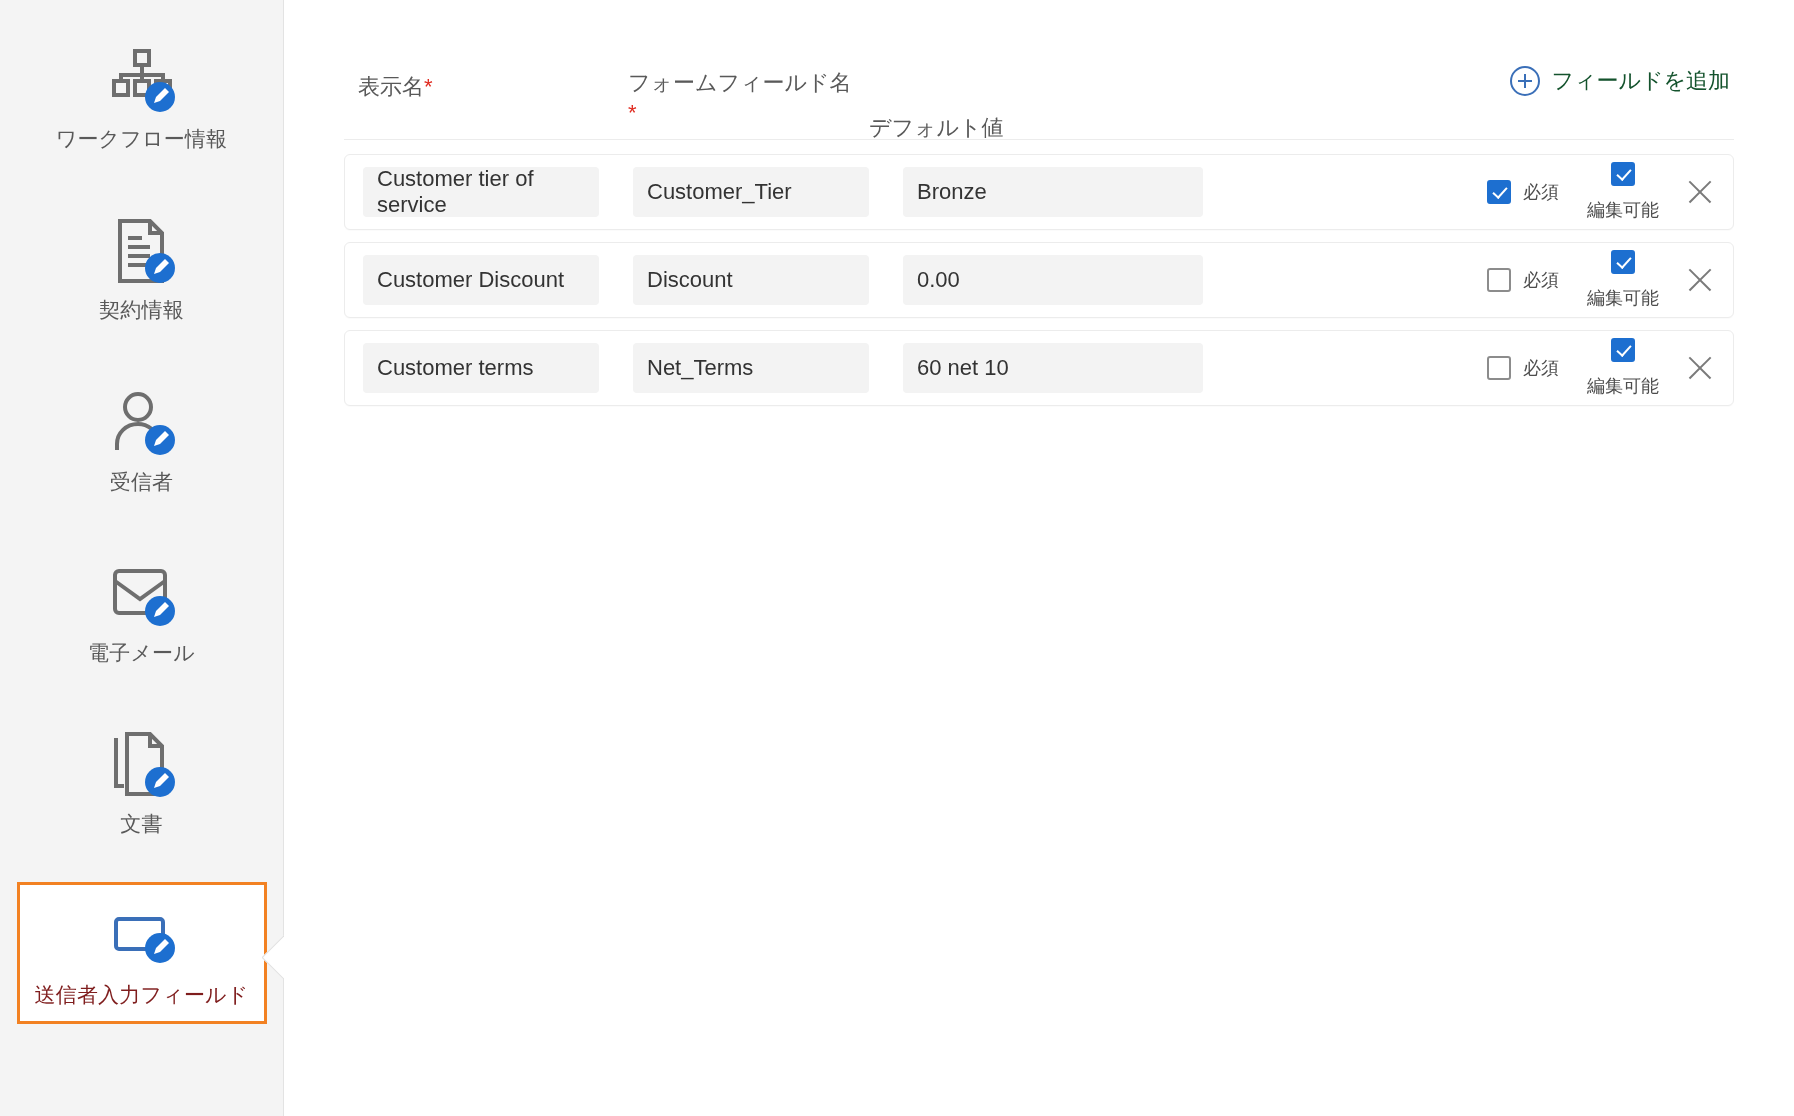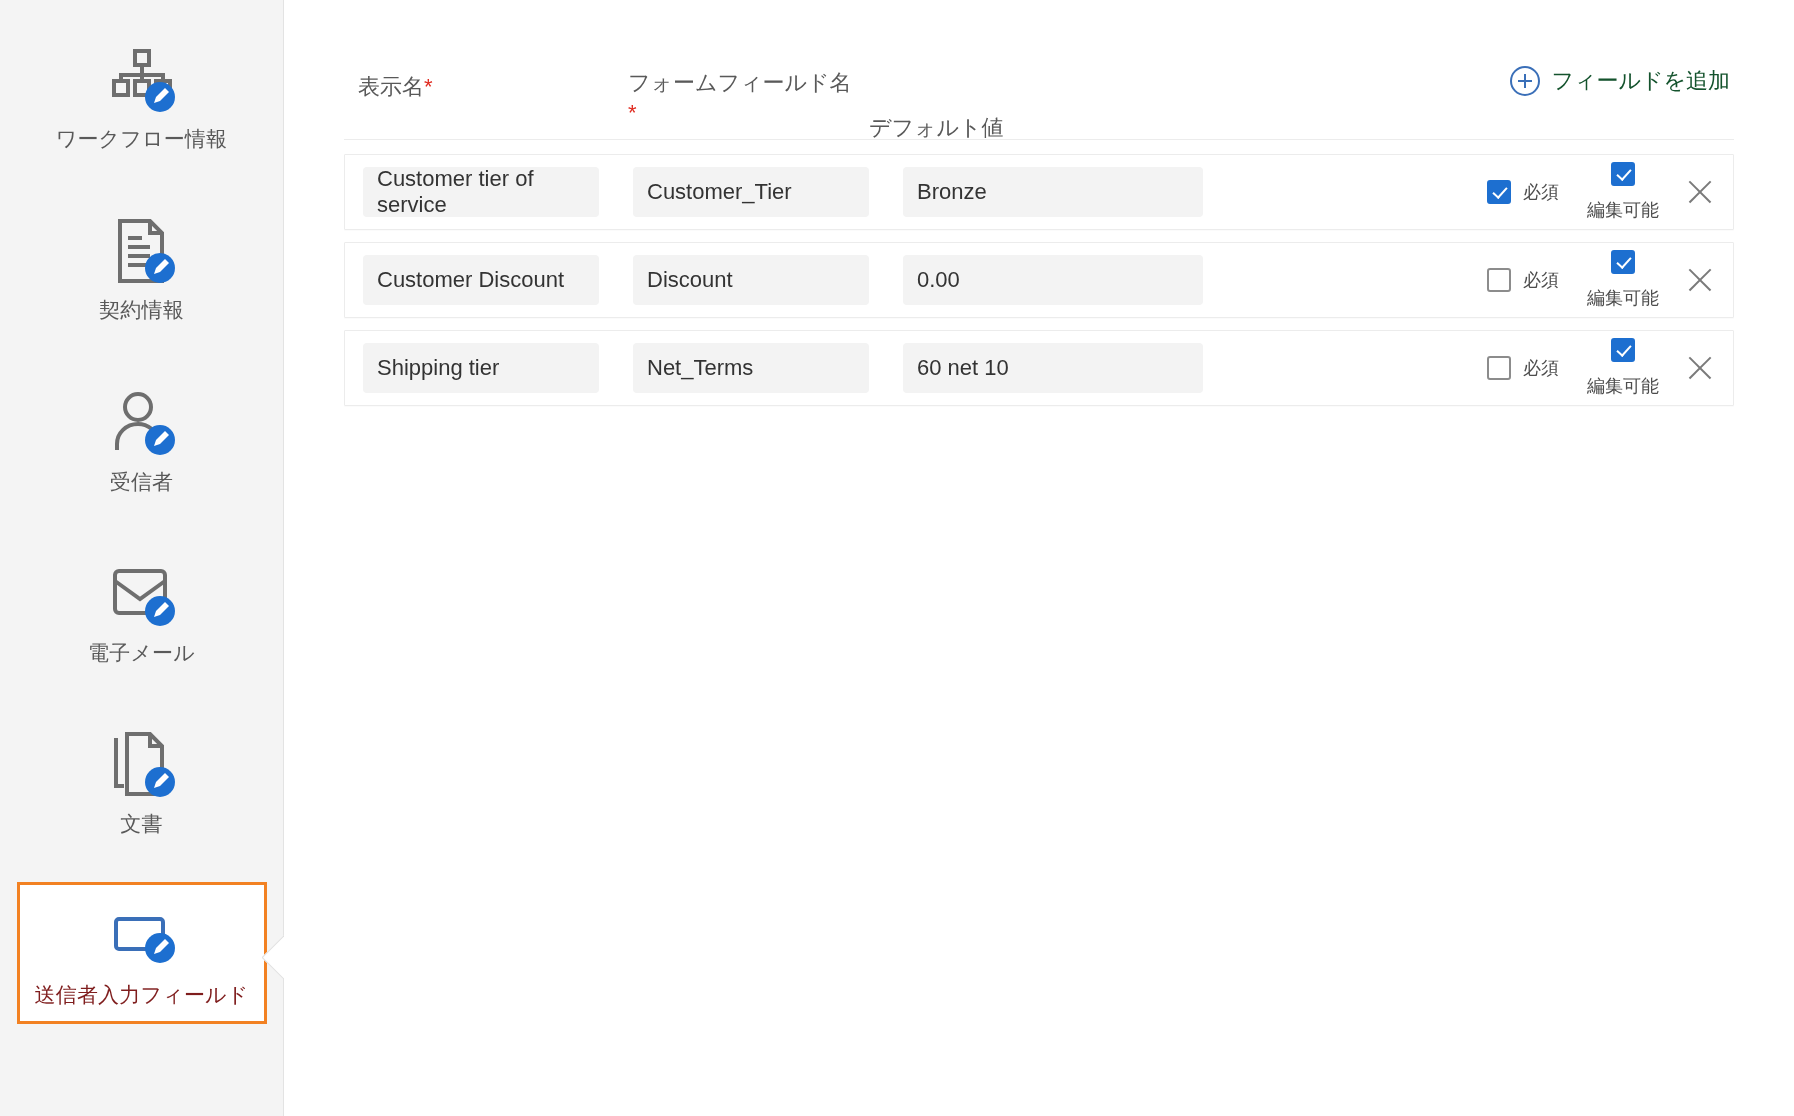--- a/index.html
+++ b/index.html
@@ -151,21 +151,21 @@
 
   
   .rows { padding-top: 14px; }
 
   .field-row {
     position: relative;
     height: 76px;
     margin: 0 0 12px 0;
     background: #ffffff;
     border: 1px solid #ececec;
-    border-radius: 1px;
+    border-radius: 6px;
     display: flex;
     align-items: center;
     padding: 0 14px;
     box-shadow: 0 1px 1px rgba(0,0,0,0.02);
   }
 
   .cell-input {
     height: 50px;
     background: #f3f3f3;
     border: none;
@@ -391,21 +391,21 @@
           </div>
           <div class="check-group">
             <span class="cbox checked"></span>
             <span class="check-label">編集可能</span>
           </div>
           <span class="remove-btn"></span>
         </div>
       </div>
 
       <div class="field-row">
-        <div class="cell-input cell-display">Shipping tier</div>
+        <div class="cell-input cell-display">Customer terms</div>
         <div class="cell-input cell-formname">Net_Terms</div>
         <div class="cell-input cell-default">60 net 10</div>
         <div class="row-controls">
           <div class="check-group">
             <span class="cbox"></span>
             <span class="check-label">必須</span>
           </div>
           <div class="check-group">
             <span class="cbox checked"></span>
             <span class="check-label">編集可能</span>

